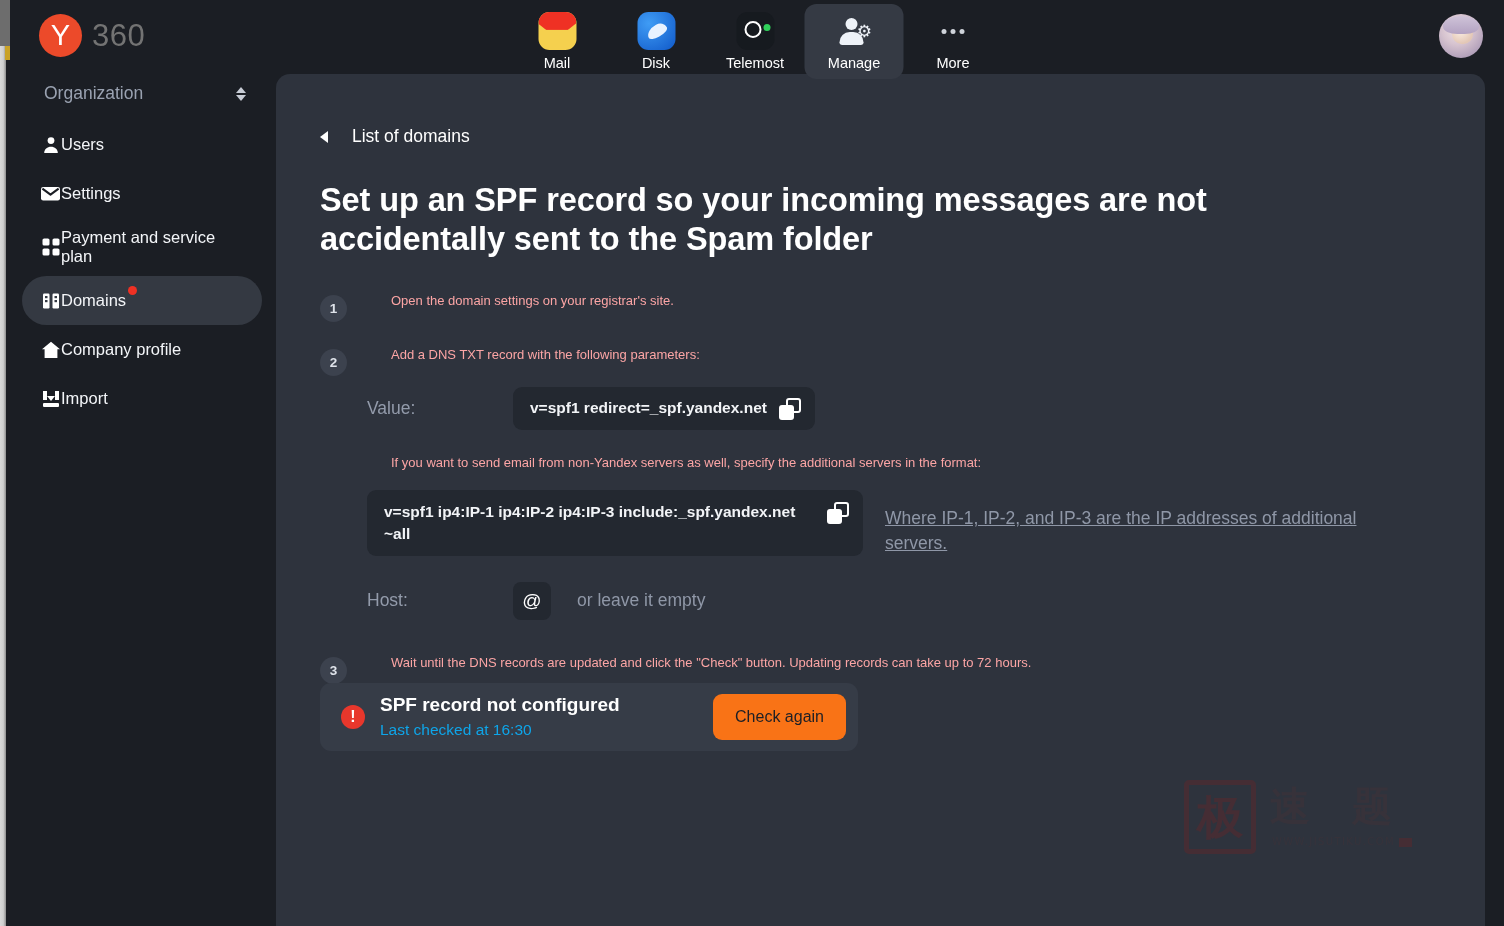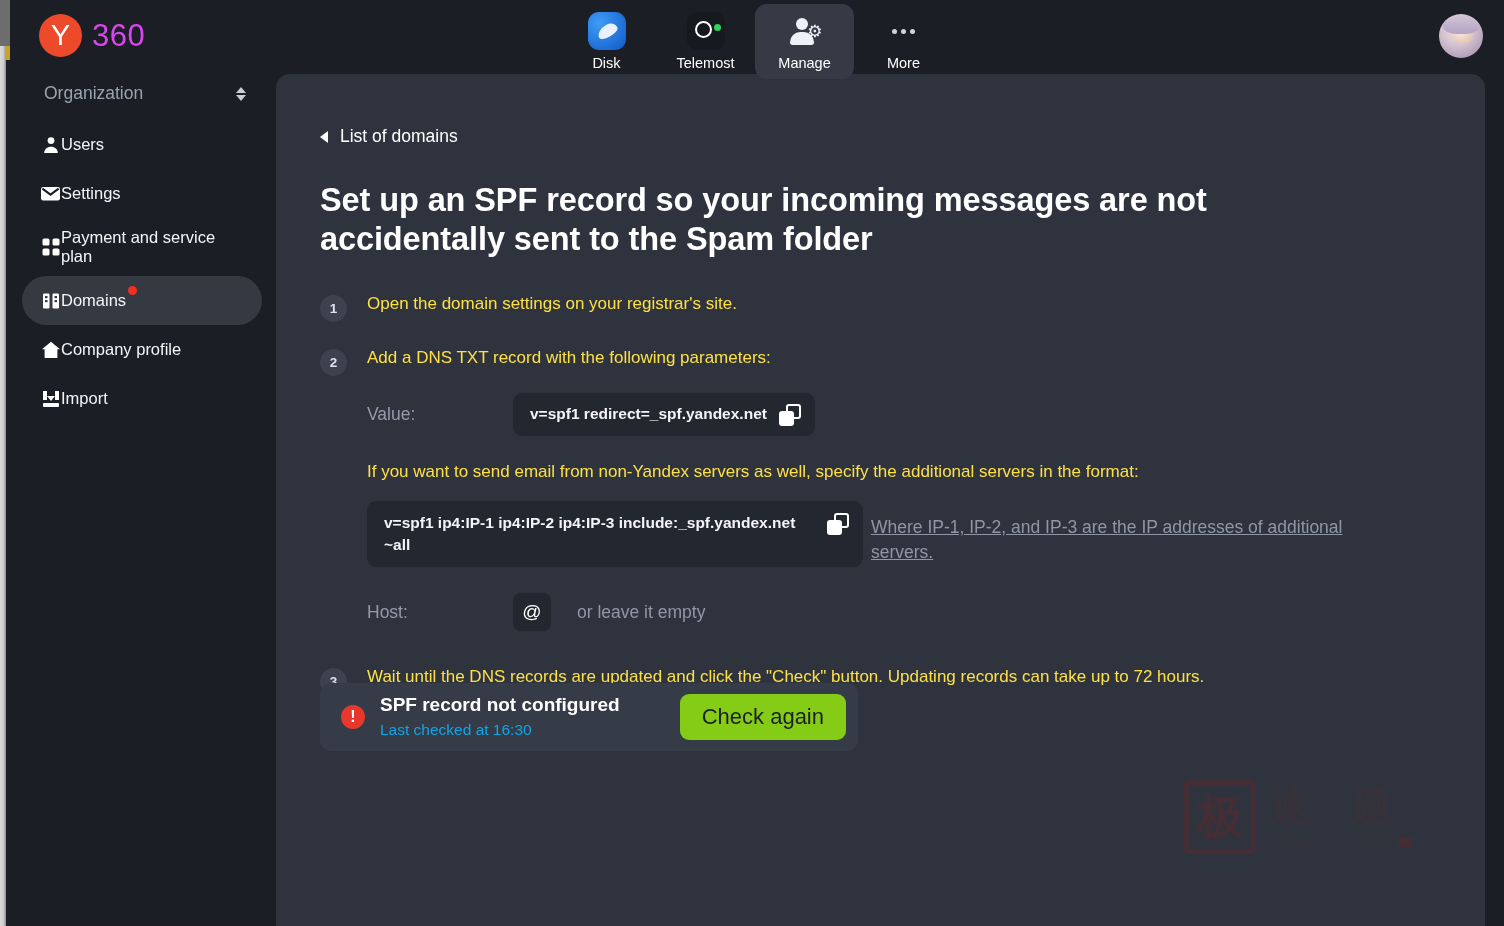--- a/index.html
+++ b/index.html
@@ -60,21 +60,21 @@
     border-radius: 50%;
     background: #ec4a2a;
     display: flex; align-items: center; justify-content: center;
     color: #fff;
     font-size: 29px;
     font-weight: 400;
     line-height: 1;
     font-family: "Liberation Sans", sans-serif;
   }
   .brand-text {
-    color: #d946ef;
+    color: #737373;
     font-size: 31px;
     letter-spacing: 0.5px;
     font-weight: 400;
   }
 
   .services {
     position: absolute;
     left: 50%;
     transform: translateX(-50%);
     top: 4px;
@@ -239,21 +239,21 @@
     position:absolute;
     left: 276px; top: 74px;
     width: 1209px; height: 852px;
     background: #2e333d;
     border-radius: 14px 14px 0 0;
     overflow:hidden;
     z-index: 10;
   }
   .back-row {
     position:absolute; left:44px; top:52px;
-    display:flex; align-items:center; gap:12px;
+    display:flex; align-items:center; gap:24px;
     cursor:pointer;
   }
   .back-chevron {
     width:0;height:0;
     border-top:6px solid transparent; border-bottom:6px solid transparent;
     border-right:8px solid #ffffff;
   }
   .back-label { color:#ffffff; font-size:17.5px; }
 
   .page-title {
@@ -270,21 +270,21 @@
   .step { display:flex; align-items:flex-start; gap:20px; }
   .step-num {
     width:27px; height:27px; min-width:27px;
     border-radius:50%;
     background:#3c424e;
     color:#dfe3ea;
     font-size:13.5px; font-weight:700;
     display:flex; align-items:center; justify-content:center;
     margin-top: 3px;
   }
-  .step-text { color:#fde047; font-size:17px; line-height:1.45; }
+  .step-text { color:#fca5a5; font-size:13px; line-height:1.45;margin-left:24px; }
 
   .row-label { color:#939bab; font-size:17.5px; }
 
   .codebox {
     background:#232830;
     border-radius:9px;
     display:flex; align-items:flex-start;
     padding: 11px 14px 11px 17px;
     gap: 16px;
   }
@@ -345,27 +345,27 @@
     color:#ffffff;
     font-size:16px; font-weight:700;
     display:flex; align-items:center; justify-content:center;
     line-height:1;
     margin-right: 15px;
   }
   .status-texts { flex:1; }
   .status-title { color:#ffffff; font-size:19px; font-weight:700; line-height:1.3; }
   .status-sub { color:#0ea5e9; font-size:15.5px; line-height:1.35; margin-top:2px; }
   .check-btn {
-    background:#84cc16;
+    background:#f97316;
     color:#1c1f26;
     border:none;
     border-radius:9px;
     height:46px;
     padding: 0 22px;
-    font-size:22px;
+    font-size:16px;
     font-family:"Liberation Sans", sans-serif;
     cursor:pointer;
   }
 
   
   .watermark {
     position:absolute;
     left: 908px; top: 702px;
     width: 240px; height: 86px;
     opacity: 0.30;
@@ -419,20 +419,24 @@
 
   <div class="topbar">
 
     <div class="brand">
       <div class="brand-logo">Y</div>
       <div class="brand-text">360</div>
     </div>
 
     <div class="services">
 
+      <div class="service">
+        <div class="svc-icon icon-mail"></div>
+        <div class="service-label">Mail</div>
+      </div>
 
       <div class="service">
         <div class="svc-icon icon-disk"></div>
         <div class="service-label">Disk</div>
       </div>
 
       <div class="service">
         <div class="svc-icon icon-telemost">
           <span class="tm-ring"></span>
             <span class="tm-dot"></span>
@@ -575,21 +579,21 @@
               <span class="code-text">v=spf1 redirect=_spf.yandex.net</span>
               <span class="copy-btn">
                 <span class="back-sheet"></span>
                   <span class="front-sheet"></span>
               </span>
             </div>
           </div>
 
           <div class="step-text" style="margin-top:24px;">If you want to send email from non-Yandex servers as well, specify the additional servers in the format:</div>
 
-          <div style="display:flex;align-items:center;gap:8px;margin-top:17px;">
+          <div style="display:flex;align-items:flex-end;gap:22px;margin-top:17px;">
             <div class="codebox" style="width:496px;">
               <span class="code-text" style="flex:1;">v=spf1 ip4:IP-1 ip4:IP-2 ip4:IP-3 include:_spf.yandex.net
 ~all</span>
               <span class="copy-btn">
                 <span class="back-sheet"></span>
                   <span class="front-sheet"></span>
               </span>
             </div>
             <div class="note-text" style="width:500px;padding-top:12px;text-decoration:underline;">Where IP-1, IP-2, and IP-3 are the IP addresses of additional servers.</div>
           </div>

